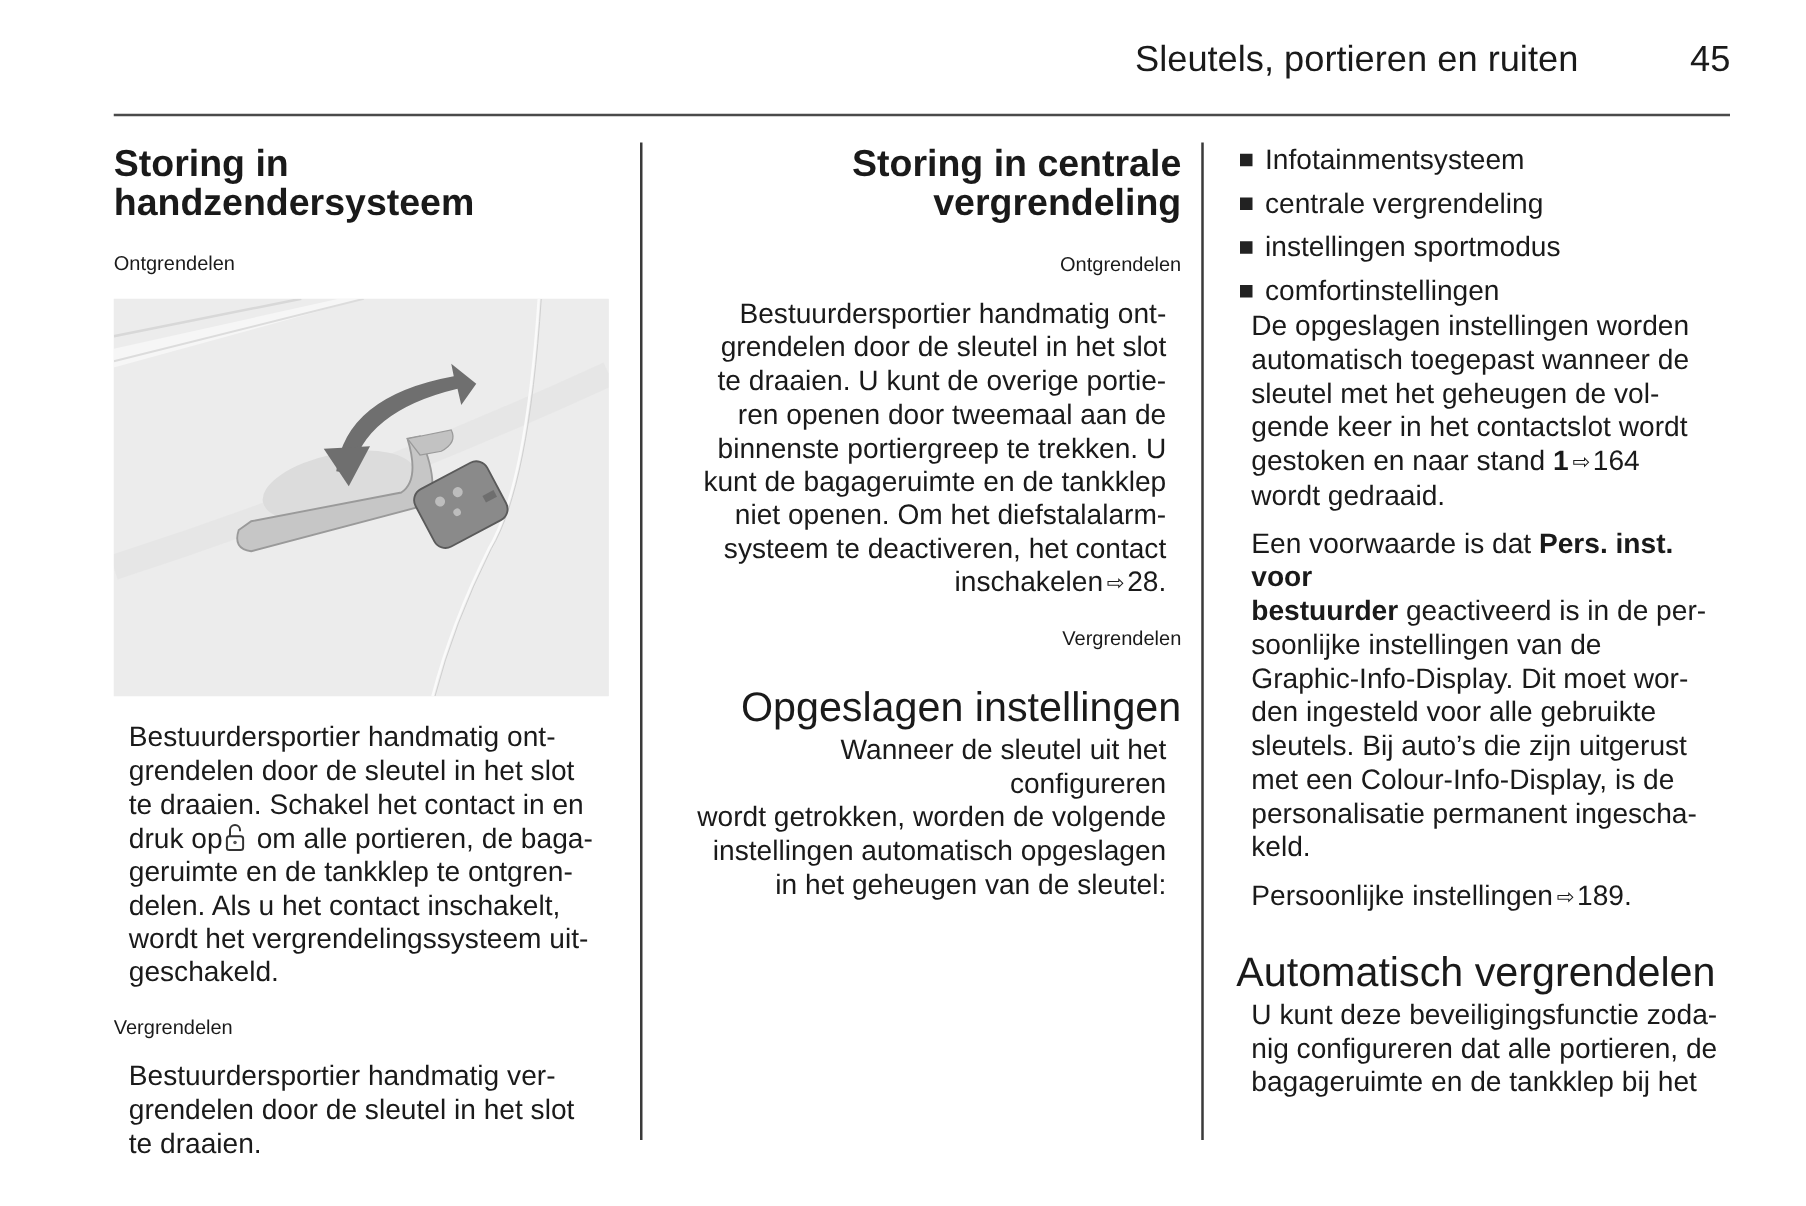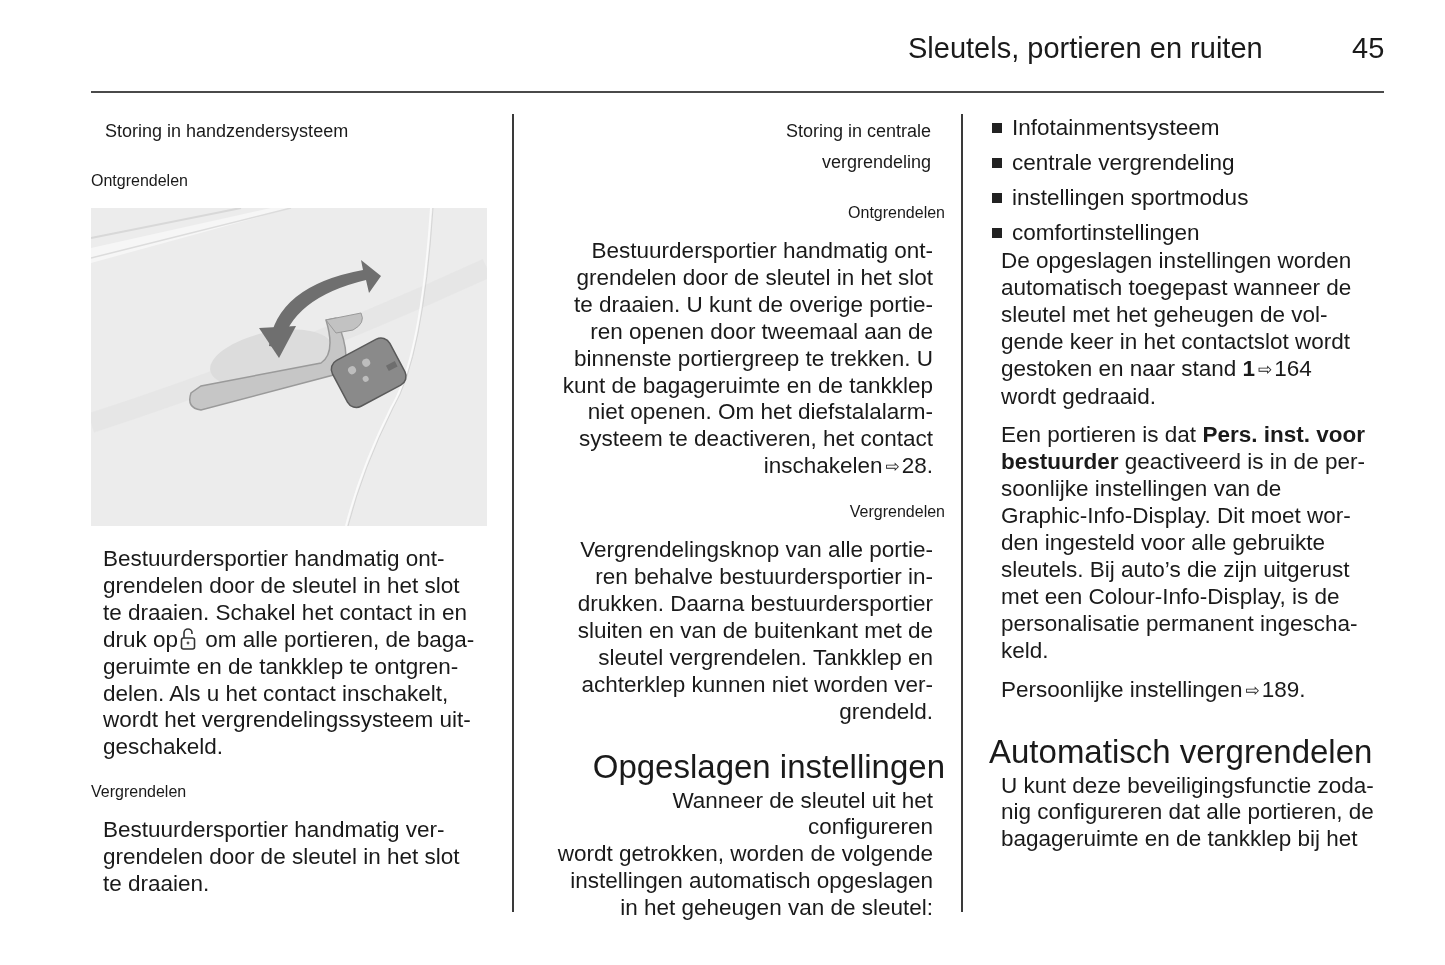--- a/index.html
+++ b/index.html
@@ -19,21 +19,21 @@
   .col {
     position: absolute; top: 114px; font-size: 22.5px; line-height: 26.9px; color: #1a1a1a;
   }
   .col1 { left: 91px; width: 400px; }
   .col2 { left: 540px; width: 405px; text-align: right; }
   .col3 { left: 989px; width: 400px; }
   .vrule { position: absolute; top: 114px; width: 2px; height: 798px; background: #3a3a3a; }
   .vrule1 { left: 512px; }
   .vrule2 { left: 961px; }
 
-  .h2 { font-size: 18px; line-height: 31px; margin: 14px; font-weight: normal; }
+  .h2 { font-size: 30px; line-height: 31px; margin: 0; font-weight: bold; }
   .h1 { font-size: 33px; line-height: 38px; margin: 0; font-weight: normal; }
   .h3 { font-size: 16px; line-height: 27px; margin: 0; font-weight: normal; }
   p { margin: 12px; white-space: pre-line; }
   b { font-weight: bold; }
 
   .figure {
     width: 396px; height: 318px; margin-top: 14px; background: #ececec; position: relative; overflow: hidden;
   }
   .figure svg { display: block; }
 
@@ -112,48 +112,41 @@
   <p><span>Bestuurdersportier handmatig ont-
 grendelen door de sleutel in het slot
 te draaien. U kunt de overige portie-
 ren openen door tweemaal aan de
 binnenste portiergreep te trekken. U
 kunt de bagageruimte en de tankklep
 niet openen. Om het diefstalalarm-
 systeem te deactiveren, het contact
 inschakelen</span><span class="xref-icon">⇨</span><span>28.</span></p>
   <h3 class="h3" style="margin-top:17px">Vergrendelen</h3>
-  <p>Vergrendelingsknop van alle portie-
-ren behalve bestuurdersportier in-
-drukken. Daarna bestuurdersportier
-sluiten en van de buitenkant met de
-sleutel vergrendelen. Tankklep en
-achterklep kunnen niet worden ver-
-grendeld.</p>
   <h1 class="h1" style="margin-top:22px">Opgeslagen instellingen</h1>
   <p style="margin-top:2px">Wanneer de sleutel uit het configureren
 wordt getrokken, worden de volgende
 instellingen automatisch opgeslagen
 in het geheugen van de sleutel:</p>
 </div>
 
 <div class="col col3">
   <ul class="bullets">
     <li><span class="bullet-sq"></span><span>Infotainmentsysteem</span></li>
     <li><span class="bullet-sq"></span><span>centrale vergrendeling</span></li>
     <li><span class="bullet-sq"></span><span>instellingen sportmodus</span></li>
     <li><span class="bullet-sq"></span><span>comfortinstellingen</span></li>
   </ul>
   <p style="margin-top:-6px"><span>De opgeslagen instellingen worden
 automatisch toegepast wanneer de
 sleutel met het geheugen de vol-
 gende keer in het contactslot wordt
 gestoken en naar stand </span><b>1</b><span class="xref-icon">⇨</span><span>164</span><span>
 wordt gedraaid.</span></p>
-  <p style="margin-top:8px"><span>Een portieren is dat </span><b>Pers. inst. voor</b><br><b>bestuurder</b><span> geactiveerd is in de per-
+  <p style="margin-top:8px"><span>Een voorwaarde is dat </span><b>Pers. inst. voor</b><br><b>bestuurder</b><span> geactiveerd is in de per-
 soonlijke instellingen van de
 Graphic-Info-Display. Dit moet wor-
 den ingesteld voor alle gebruikte
 sleutels. Bij auto’s die zijn uitgerust
 met een Colour-Info-Display, is de
 personalisatie permanent ingescha-
 keld.</span></p>
   <p style="margin-top:8px"><span>Persoonlijke instellingen</span><span class="xref-icon">⇨</span><span>189.</span></p>
   <h1 class="h1" style="margin-top:28px">Automatisch vergrendelen</h1>
   <p style="margin-top:2px">U kunt deze beveiligingsfunctie zoda-

